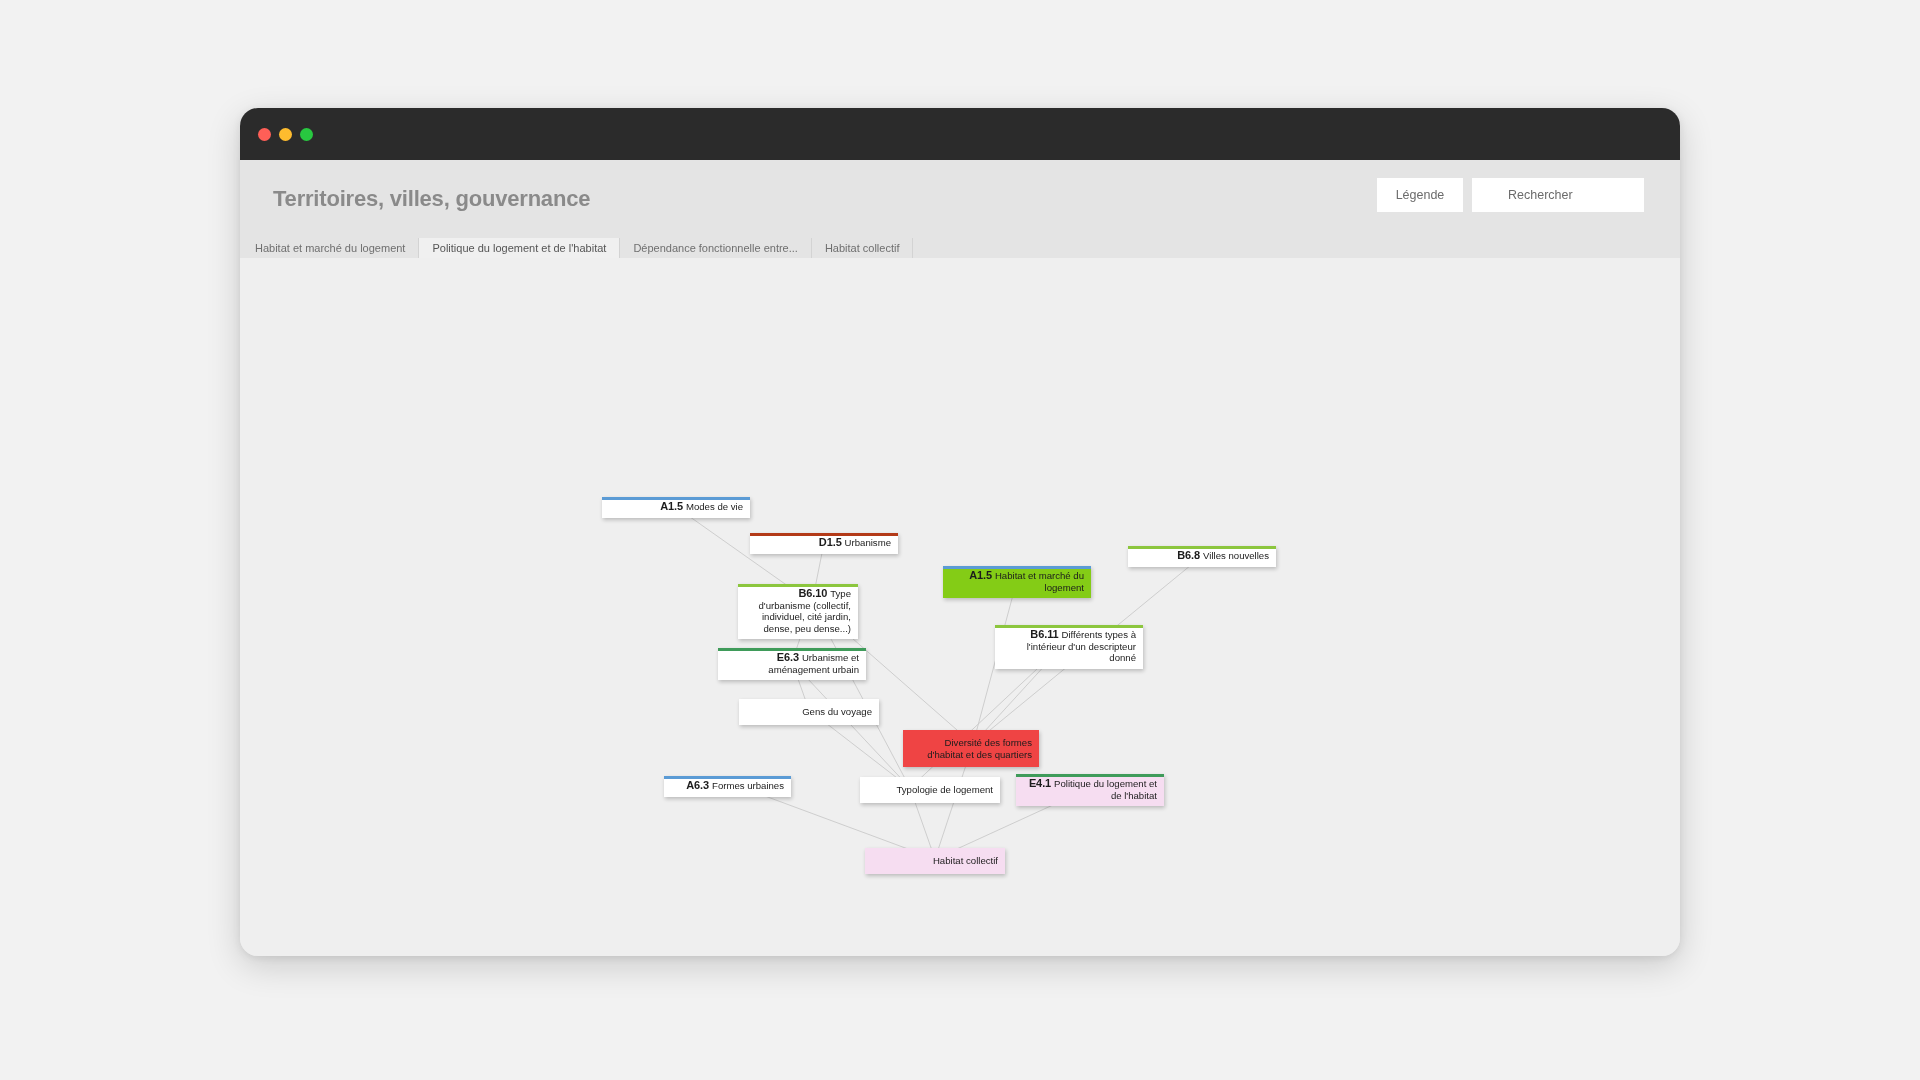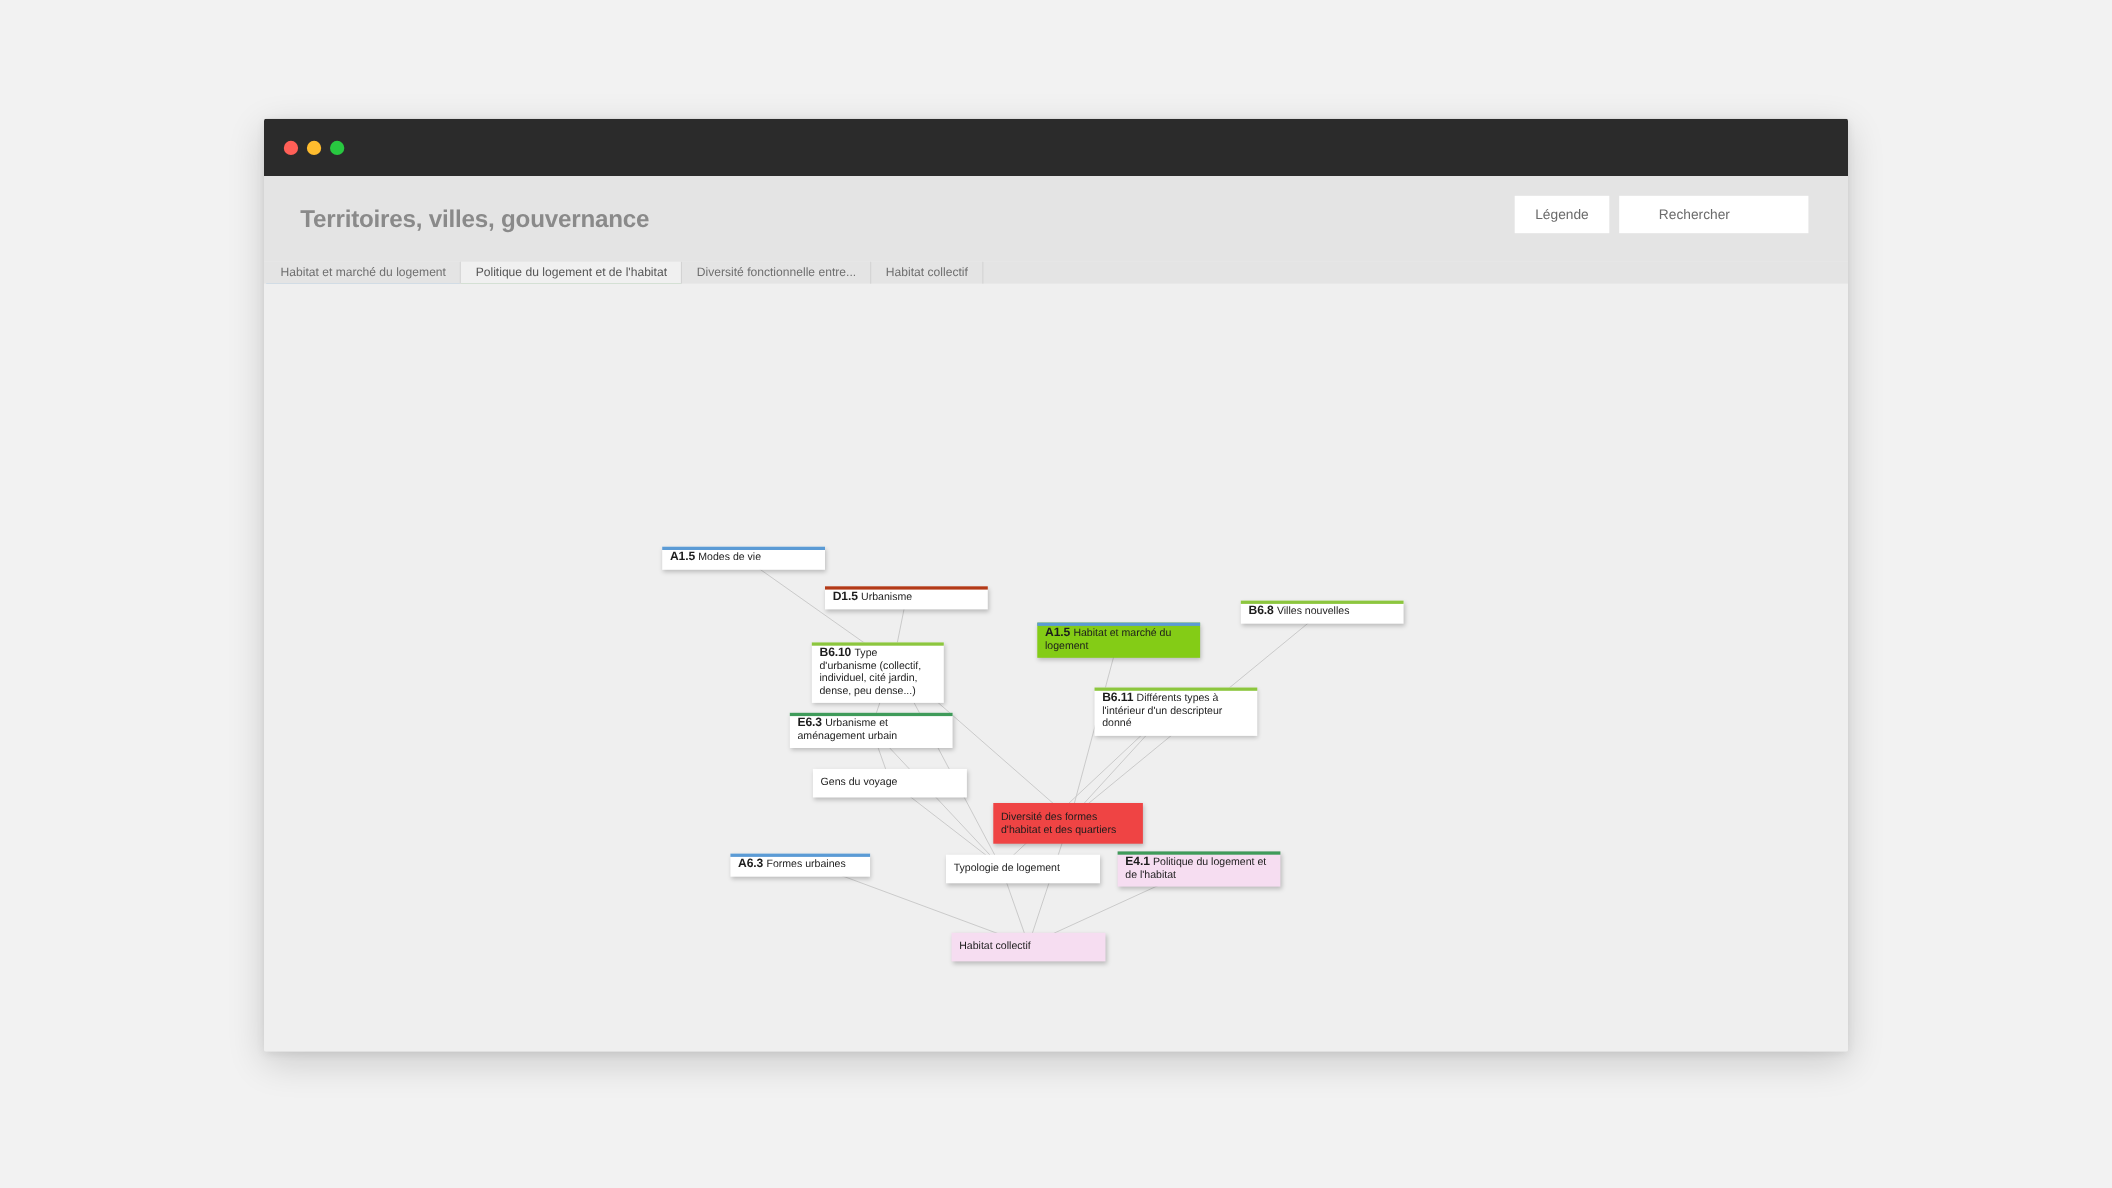--- a/index.html
+++ b/index.html
@@ -11,21 +11,21 @@
     background: #f2f2f2;
     font-family: "Liberation Sans", sans-serif;
   }
 
   #app-window {
     position: absolute;
     left: 240px;
     top: 108px;
     width: 1440px;
     height: 848px;
-    border-radius: 2px;
+    border-radius: 18px;
     box-shadow: 0 10px 34px rgba(0,0,0,0.16), 0 2px 8px rgba(0,0,0,0.08);
     overflow: hidden;
     background: #ececec;
   }
 
   
   #titlebar {
     height: 52px;
     background: #2b2b2b;
     display: flex;
@@ -158,20 +158,21 @@
   .node {
     position: absolute;
     background: #ffffff;
     box-shadow: 1px 2px 4px rgba(0,0,0,0.22);
     box-sizing: border-box;
     padding: 4px 7px 5px 7px;
     font-size: 9.6px;
     line-height: 11.6px;
     color: #1c1c1c;
     cursor: pointer;
+    text-align: right;
   }
   .node.pink { background: #f6ddf1; }
   .node .topbar {
     position: absolute;
     left: 0; right: 0; top: 0;
     height: 3px;
   }
   .node .code {
     font-weight: bold;
     font-size: 11px;
@@ -211,21 +212,21 @@
   <div id="tabbar">
       <div class="tab">
         <span>Habitat et marché du logement</span>
         <span class="tab-underline" style="background: rgb(91, 155, 213);"></span>
       </div>
       <div class="tab tab-active">
         <span>Politique du logement et de l'habitat</span>
         <span class="tab-underline" style="background: rgb(74, 155, 82);"></span>
       </div>
       <div class="tab">
-        <span>Diversité fonctionnelle entre...</span>
+        <span>Dépendance fonctionnelle entre...</span>
       </div>
       <div class="tab">
         <span>Habitat collectif</span>
       </div>
     </div>
 
   <div id="graph-canvas">
     <svg id="edge-layer">
         <line x1="850" y1="530" x2="695" y2="601" stroke="#c9c9c9" stroke-width="0.9"></line>
         <line x1="498" y1="528" x2="695" y2="601" stroke="#c9c9c9" stroke-width="0.9"></line>

